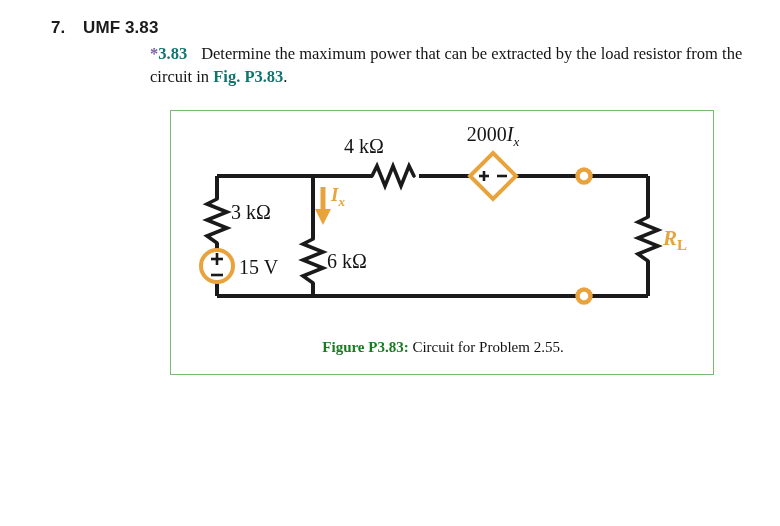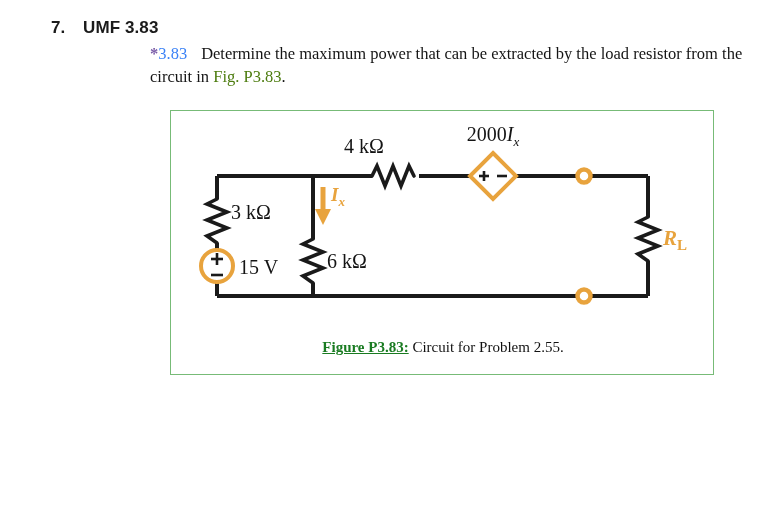--- a/index.html
+++ b/index.html
@@ -42,26 +42,26 @@
     font-family: "Liberation Serif", serif;
     font-size: 16.5px;
     line-height: 1.42;
     color: #141414;
   }
   #problem-statement .star {
     color: #7a5ca8;
     font-weight: 700;
   }
   #problem-statement .prob-num {
-    color: #3b82f6;
-    font-weight: 400;
+    color: #0f766e;
+    font-weight: 700;
   }
   #problem-statement .figref {
-    color: #4d7c0f;
-    font-weight: 400;
+    color: #0f766e;
+    font-weight: 700;
   }
   #problem-statement .gap {
     display: inline-block;
     width: 14px;
   }
 
   
   #figure-box {
     position: absolute;
     left: 170px;
@@ -85,21 +85,20 @@
     top: 228px;
     width: 544px;
     text-align: center;
     font-family: "Liberation Serif", serif;
     font-size: 15px;
     color: #111111;
   }
   #figure-caption .cap-label {
     color: #197b21;
     font-weight: 700;
-    text-decoration: underline;
   }
 
   svg text { font-family: "Liberation Serif", serif; }
 </style>
 </head>
 <body>
 
 <div id="header-item">
   <span class="num">7.</span><span>UMF 3.83</span>
 </div>

